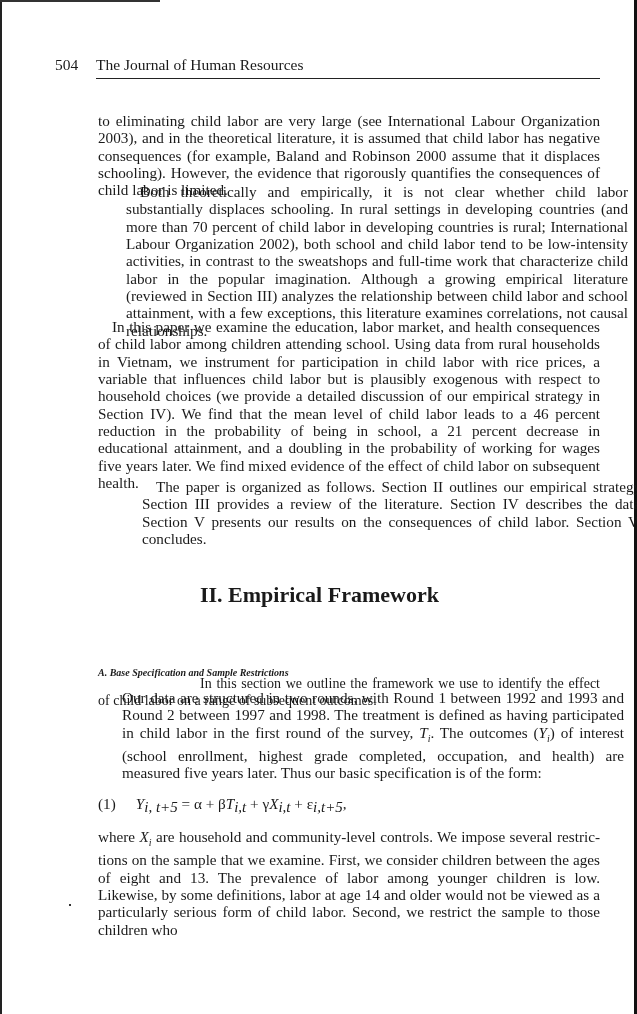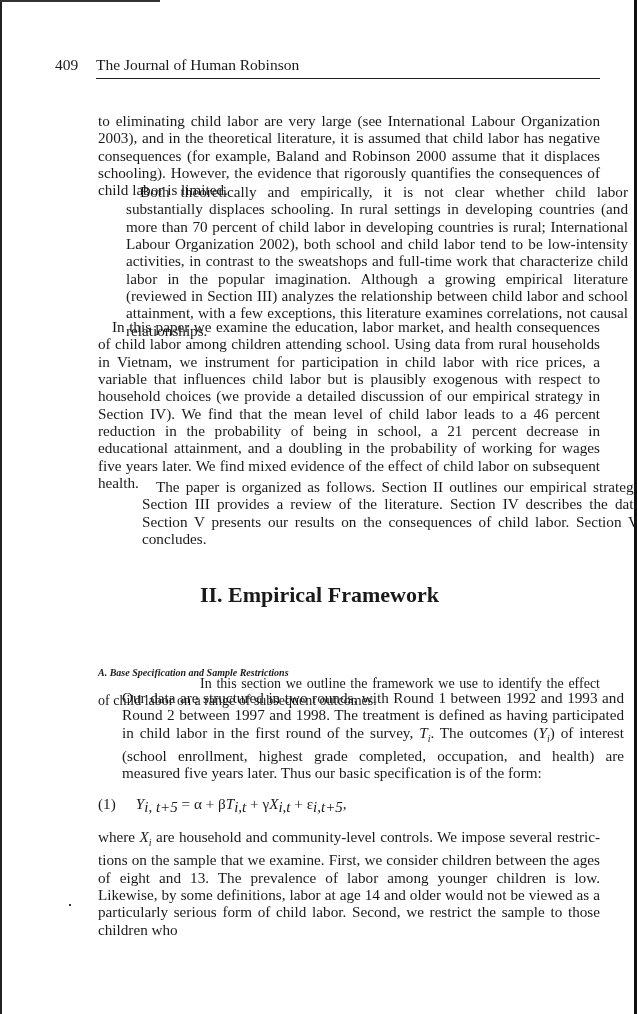--- a/index.html
+++ b/index.html
@@ -34,22 +34,22 @@
   .stray-dot { position: absolute; left: 69px; top: 904px; width: 2px; height: 2px; background: #333; }
 </style>
 </head>
 <body>
 
 <div class="scan-border-left"></div>
 <div class="scan-border-top"></div>
 <div class="scan-border-right"></div>
 
 <div class="running-head">
-  <span class="page-number">409</span>
-  <span class="journal-title">The Journal of Human Robinson</span>
+  <span class="page-number">504</span>
+  <span class="journal-title">The Journal of Human Resources</span>
 </div>
 <div class="head-rule"></div>
 
 <div class="body" style="top: 112px;">
   <p class="para">to eliminating child labor are very large (see International Labour Organization 2003), and in the theoretical literature, it is assumed that child labor has negative consequences (for example, Baland and Robinson 2000 assume that it displaces schooling). However, the evidence that rigorously quantifies the consequences of child labor is limited.</p>
 </div>
 <div class="body" style="top: 183px; margin-left: 28px;">
   <p class="para indent">Both theoretically and empirically, it is not clear whether child labor substantially displaces schooling. In rural settings in developing countries (and more than 70 per­cent of child labor in developing countries is rural; International Labour Organiza­tion 2002), both school and child labor tend to be low-intensity activities, in contrast to the sweatshops and full-time work that characterize child labor in the pop­ular imagination. Although a growing empirical literature (reviewed in Section III) analyzes the relationship between child labor and school attainment, with a few exceptions, this literature examines correlations, not causal relationships.</p>
 </div>
 <div class="body" style="top: 318px;">

